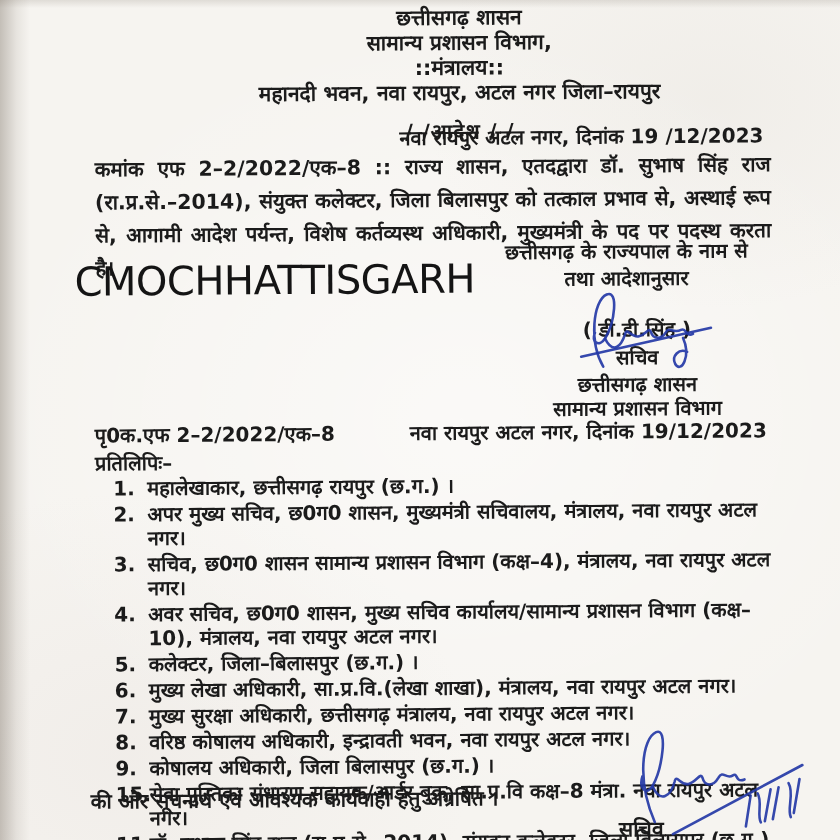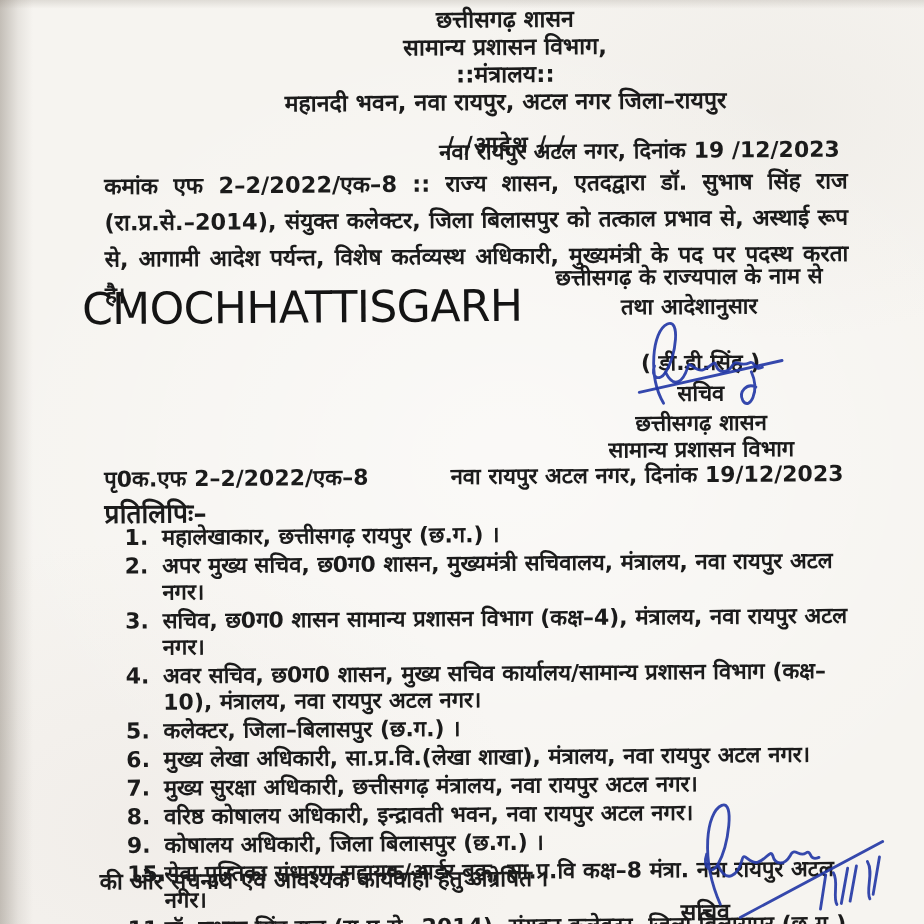--- a/index.html
+++ b/index.html
@@ -52,21 +52,21 @@
     font-size:20px;font-weight:700;line-height:24px;}
   .sign-name-block .nm{margin-bottom:4px;}
   .sign-name-block .ds{margin-bottom:3px;}
 
   .sig1{position:absolute;top:286px;left:570px;z-index:7;}
   .sig2{position:absolute;top:712px;left:600px;z-index:7;}
   .sig-path{fill:none;stroke:#2438a6;stroke-width:2.6;stroke-linecap:round;stroke-linejoin:round;opacity:0.92;}
 
   .endorse-row{position:absolute;top:419px;left:95px;width:672px;display:flex;justify-content:space-between;
     font-size:20px;font-weight:800;}
-  .copy-label{position:absolute;top:447px;left:95px;font-size:24px;font-weight:800;}
+  .copy-label{position:absolute;top:447px;left:95px;font-size:20px;font-weight:800;}
 
   .copy-list{position:absolute;top:474px;left:113px;width:664px;font-size:20px;font-weight:600;}
   .copy-list .li{display:flex;line-height:24px;margin-bottom:2px;}
   .copy-list .num{width:34px;flex:0 0 34px;}
   .copy-list .txt{flex:1;}
 
   .closing{position:absolute;top:784px;left:88px;font-size:20.5px;font-weight:800;}
   .bottom-designation{position:absolute;top:816px;left:616px;font-size:21px;font-weight:800;}
 </style>
 </head>

